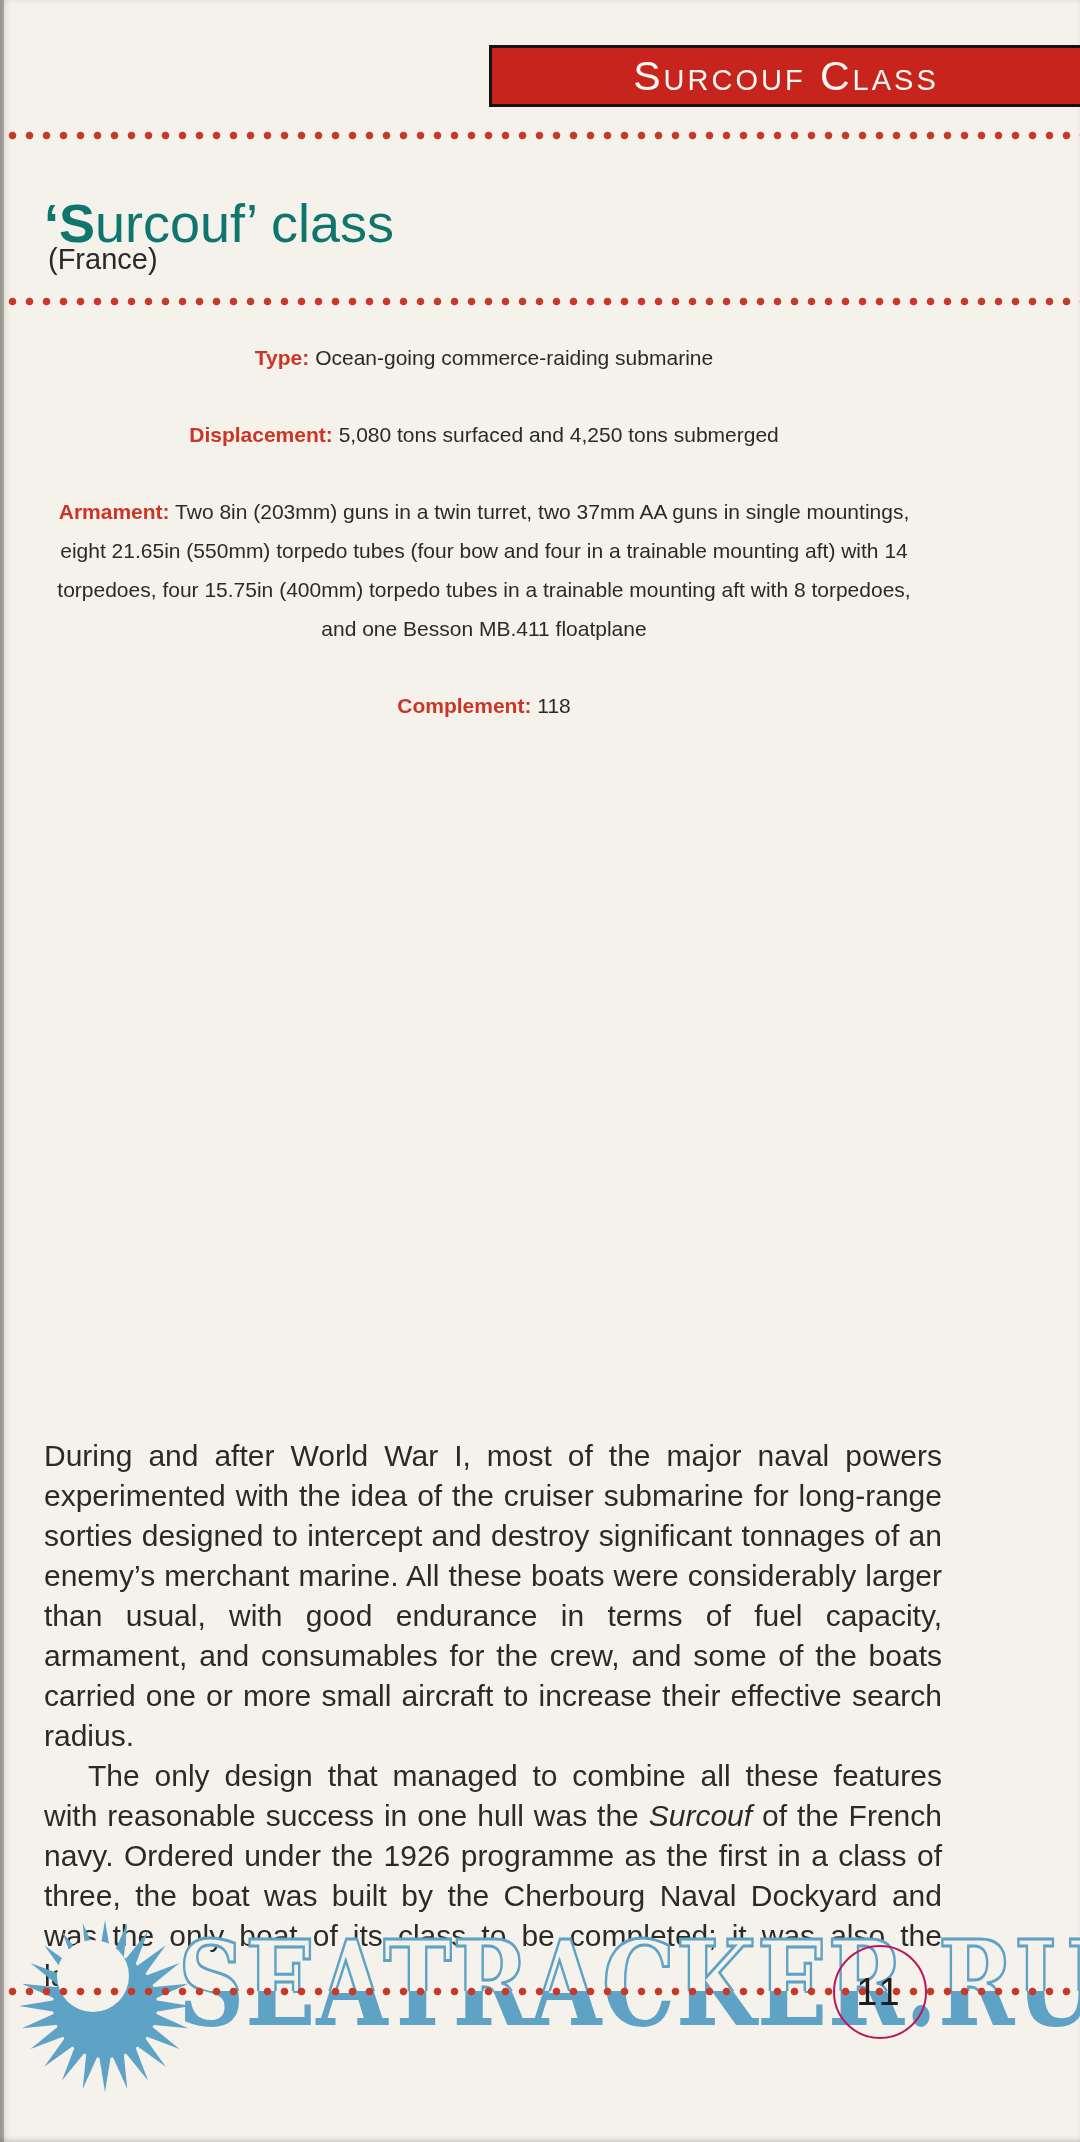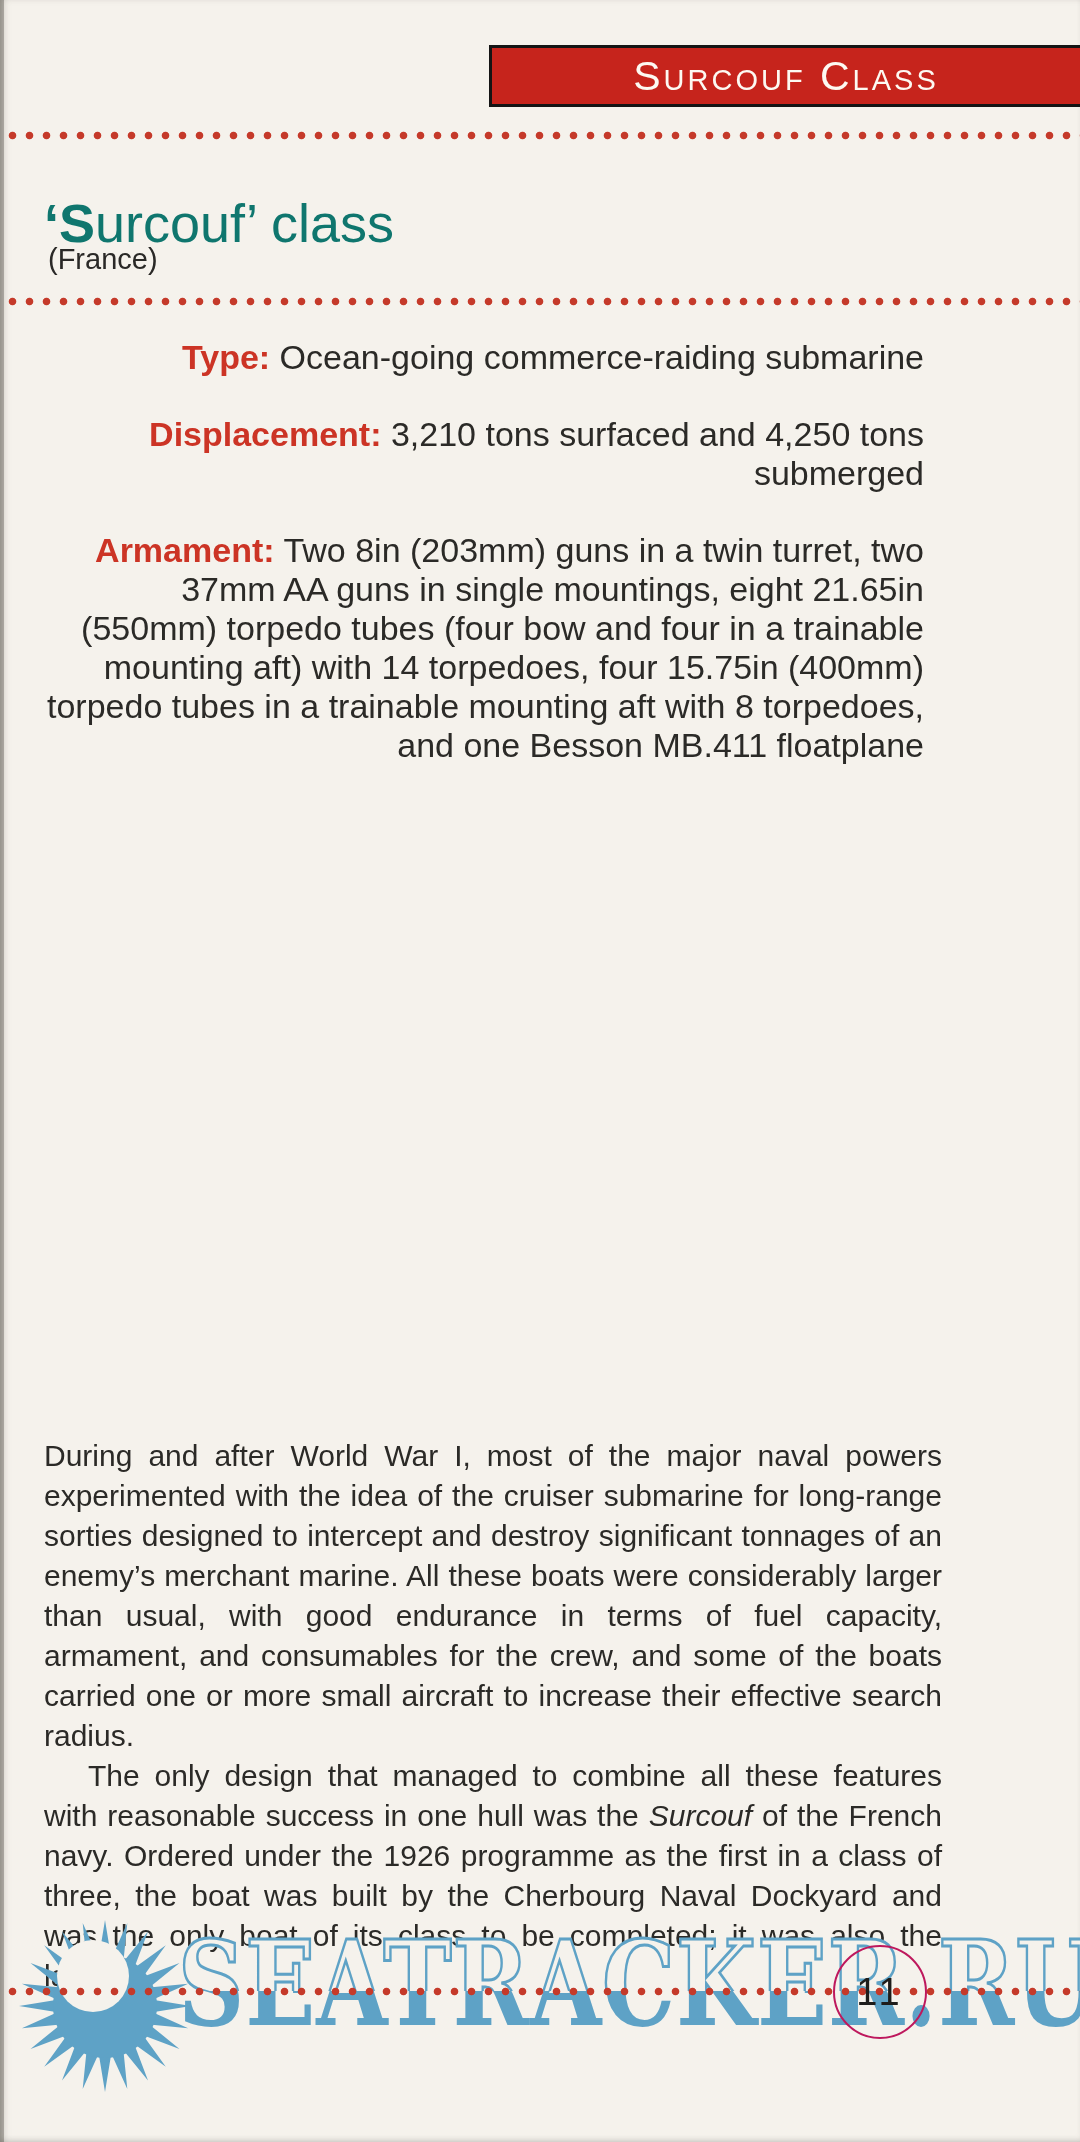--- a/index.html
+++ b/index.html
@@ -51,22 +51,22 @@
   .subtitle{
     position:absolute;left:48px;top:243px;
     font-size:29px;color:#2a2927;font-weight:400;
   }
   
   .specs{
     position:absolute;left:44px;top:338px;width:880px;
   }
   .spec{
     margin:0 0 38px 0;
-    font-size:34px;line-height:39px;color:#2b2a27;
-    text-align:right;
+    font-size:21px;line-height:39px;color:#2b2a27;
+    text-align:center;
   }
   .spec .label{
     color:#cc3425;font-weight:700;
   }
   
   .bodytext{
     position:absolute;left:44px;top:1436px;width:898px;
     font-size:30px;line-height:40px;color:#2b2a27;
   }
   .bodytext p{margin:0;text-align:justify;}
@@ -127,22 +127,23 @@
 
   <div class="dots dots-1"></div>
 
   <h1 class="title"><span class="lead">‘S</span><span>urcouf’ class</span></h1>
   <div class="subtitle">(France)</div>
 
   <div class="dots dots-2"></div>
 
   <div class="specs">
     <p class="spec"><span class="label">Type:</span> <span>Ocean-going commerce-raiding submarine</span></p>
-    <p class="spec"><span class="label">Displacement:</span> <span>3,210 tons surfaced and 4,250 tons submerged</span></p>
+    <p class="spec"><span class="label">Displacement:</span> <span>5,080 tons surfaced and 4,250 tons submerged</span></p>
     <p class="spec"><span class="label">Armament:</span> <span>Two 8in (203mm) guns in a twin turret, two 37mm AA guns in single mountings, eight 21.65in (550mm) torpedo tubes (four bow and four in a trainable mounting aft) with 14 torpedoes, four 15.75in (400mm) torpedo tubes in a trainable mounting aft with 8 torpedoes, and one Besson MB.411 floatplane</span></p>
+    <p class="spec"><span class="label">Complement:</span> <span>118</span></p>
   </div>
 
   <div class="bodytext">
     <p>During and after World War I, most of the major naval powers experimented with the idea of the cruiser submarine for long-range sorties designed to intercept and destroy significant tonnages of an enemy’s merchant marine. All these boats were considerably larger than usual, with good endurance in terms of fuel capacity, armament, and consumables for the crew, and some of the boats carried one or more small aircraft to increase their effective search radius.</p>
     <p class="indented"><span>The only design that managed to combine all these features with reasonable success in one hull was the </span><span class="it">Surcouf</span><span> of the French navy. Ordered under the 1926 programme as the first in a class of three, the boat was built by the Cherbourg Naval Dockyard and was the only boat of its class to be completed; it was also the largest</span></p>
   </div>
 
   <div class="footer">
     <svg class="sun" viewBox="0 0 200 200" aria-hidden="true">
       <polygon id="sun-rays" fill="#5ea2c6" points="186.0,100.0 147.6,106.3 183.1,122.3 144.3,118.4 174.5,143.0 138.1,129.2 160.8,160.8 129.2,138.1 143.0,174.5 118.4,144.3 122.3,183.1 106.3,147.6 100.0,186.0 93.7,147.6 77.7,183.1 81.6,144.3 57.0,174.5 70.8,138.1 39.2,160.8 61.9,129.2 25.5,143.0 55.7,118.4 16.9,122.3 52.4,106.3 14.0,100.0 52.4,93.7 16.9,77.7 55.7,81.6 25.5,57.0 61.9,70.8 39.2,39.2 70.8,61.9 57.0,25.5 81.6,55.7 77.7,16.9 93.7,52.4 100.0,14.0 106.3,52.4 122.3,16.9 118.4,55.7 143.0,25.5 129.2,61.9 160.8,39.2 138.1,70.8 174.5,57.0 144.3,81.6 183.1,77.7 147.6,93.7"></polygon>

